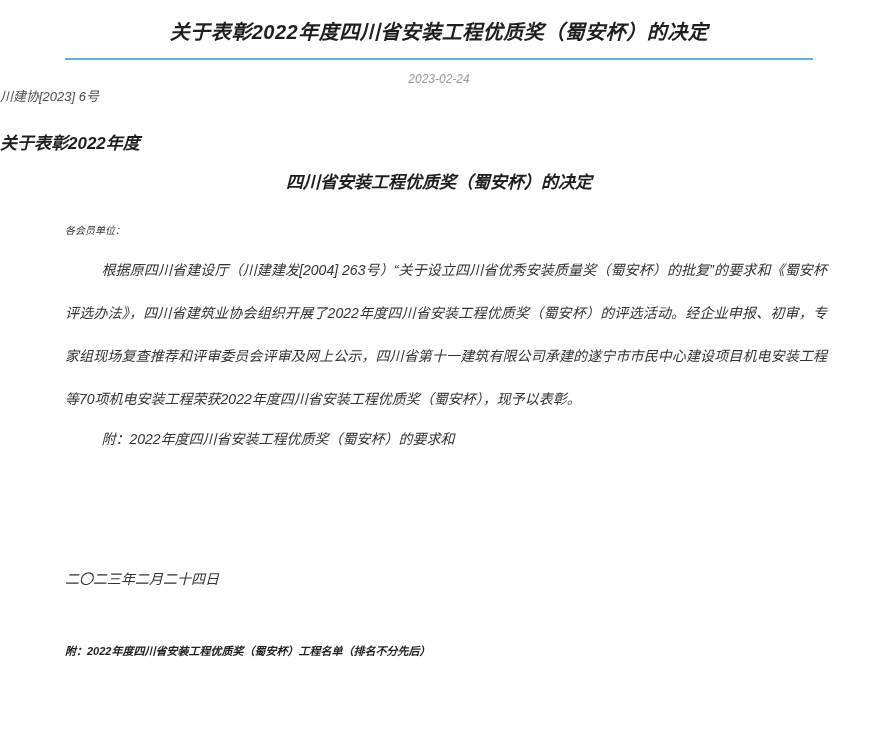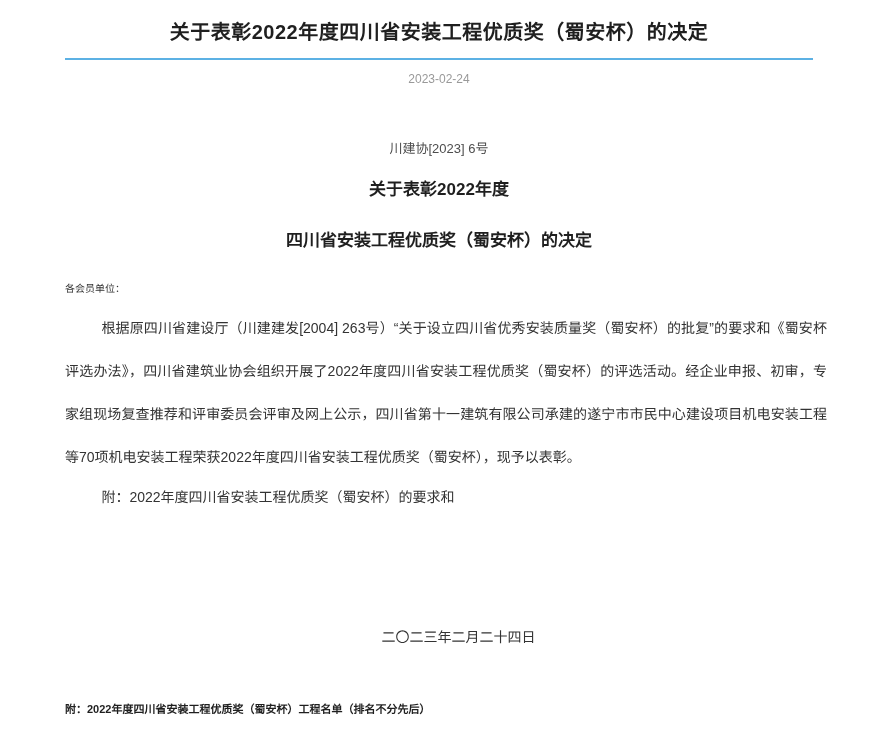--- a/index.html
+++ b/index.html
@@ -1,15 +1,15 @@
 <!DOCTYPE html>
 <html lang="zh-CN"><head>
 <meta charset="utf-8">
 <style>
-  * { margin: 0; padding: 0; box-sizing: border-box; }
+  * { margin: 0; padding: 0; box-sizing: border-box; font-style: italic; }
   html, body { background: #ffffff; }
   body {
     width: 878px;
     height: 738px;
     overflow: hidden;
     font-family: "Liberation Sans", "DejaVu Sans", sans-serif;
     color: #333333;
   }
   .page { width: 878px; height: 738px; background: #ffffff; }
 
@@ -26,34 +26,32 @@
     margin: 13px 65px 0 65px;
     background: #5cb1e4; 
   }
   .publish-date {
     margin-top: 12px;
     text-align: center;
     font-size: 12px;
     color: #999999;
   }
   .doc-number {
-    margin-top: 52px;
-    text-align: center;
+    text-align: left;
     font-size: 13px;
     color: #4d4d4d;
   }
   .notice-heading-1 {
-    margin-top: 18px;
-    text-align: center;
+    margin-top: 24px;
     font-size: 17px;
     font-weight: bold;
     color: #1f1f1f;
   }
   .notice-heading-2 {
-    margin-top: 26px;
+    margin-top: 14px;
     text-align: center;
     font-size: 17px;
     font-weight: bold;
     color: #1f1f1f;
   }
   .salutation {
     margin: 28px 65px 0 65px;
     font-size: 10px;
     line-height: 20px;
     color: #333333;
@@ -68,21 +66,21 @@
   }
   .attachment-note {
     margin: 8px 65px 0 65px;
     font-size: 14px;
     line-height: 20px;
     text-indent: 2.6em;
     color: #333333;
   }
   .sign-date {
     margin: 120px 26px 0 65px;
-    text-align: center;
+    text-align: left;
     font-size: 14px;
     line-height: 20px;
     color: #333333;
   }
   .appendix-heading {
     margin: 52px 65px 0 65px;
     font-size: 11px;
     line-height: 21px;
     font-weight: bold;
     color: #1f1f1f;

